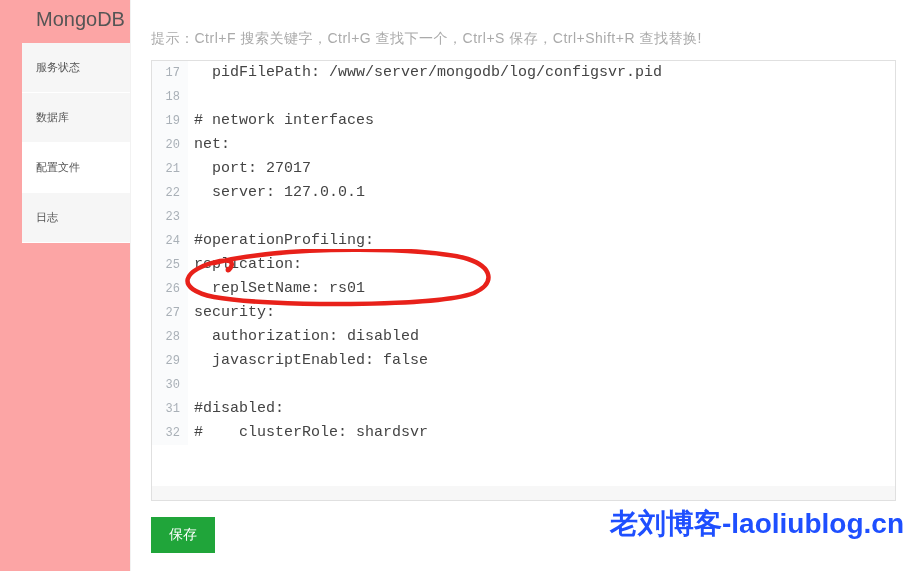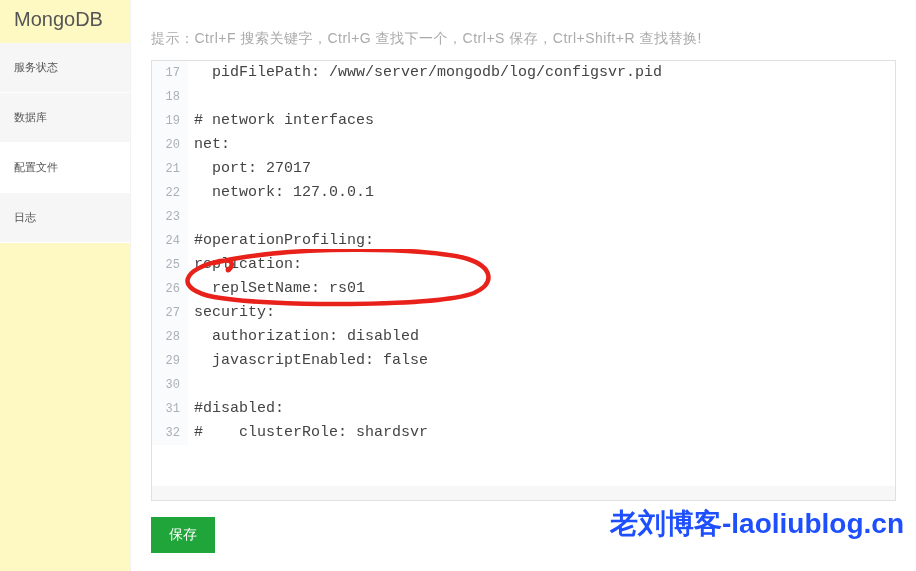--- a/index.html
+++ b/index.html
@@ -11,21 +11,22 @@
     overflow: hidden;
     position: relative;
   }
   .container {
     display: flex;
     width: 100%;
     height: 100%;
   }
   .sidebar {
     width: 130px;
-    background: #fef9c3;
+    background: #fca5a5;
+    padding-left: 22px;
   }
   .sidebar-title {
     font-size: 20px;
     color: #555;
     padding: 8px 14px 12px 14px;
     font-weight: 400;
   }
   .sidebar-item {
     height: 50px;
     display: flex;
@@ -178,21 +179,21 @@
             <div class="code-row">
               <div class="gutter">20</div>
               <div class="code">net:</div>
             </div>
             <div class="code-row">
               <div class="gutter">21</div>
               <div class="code">  port: 27017</div>
             </div>
             <div class="code-row">
               <div class="gutter">22</div>
-              <div class="code">  network: 127.0.0.1</div>
+              <div class="code">  server: 127.0.0.1</div>
             </div>
             <div class="code-row">
               <div class="gutter">23</div>
               <div class="code"></div>
             </div>
             <div class="code-row">
               <div class="gutter">24</div>
               <div class="code">#operationProfiling:</div>
             </div>
             <div class="code-row">

